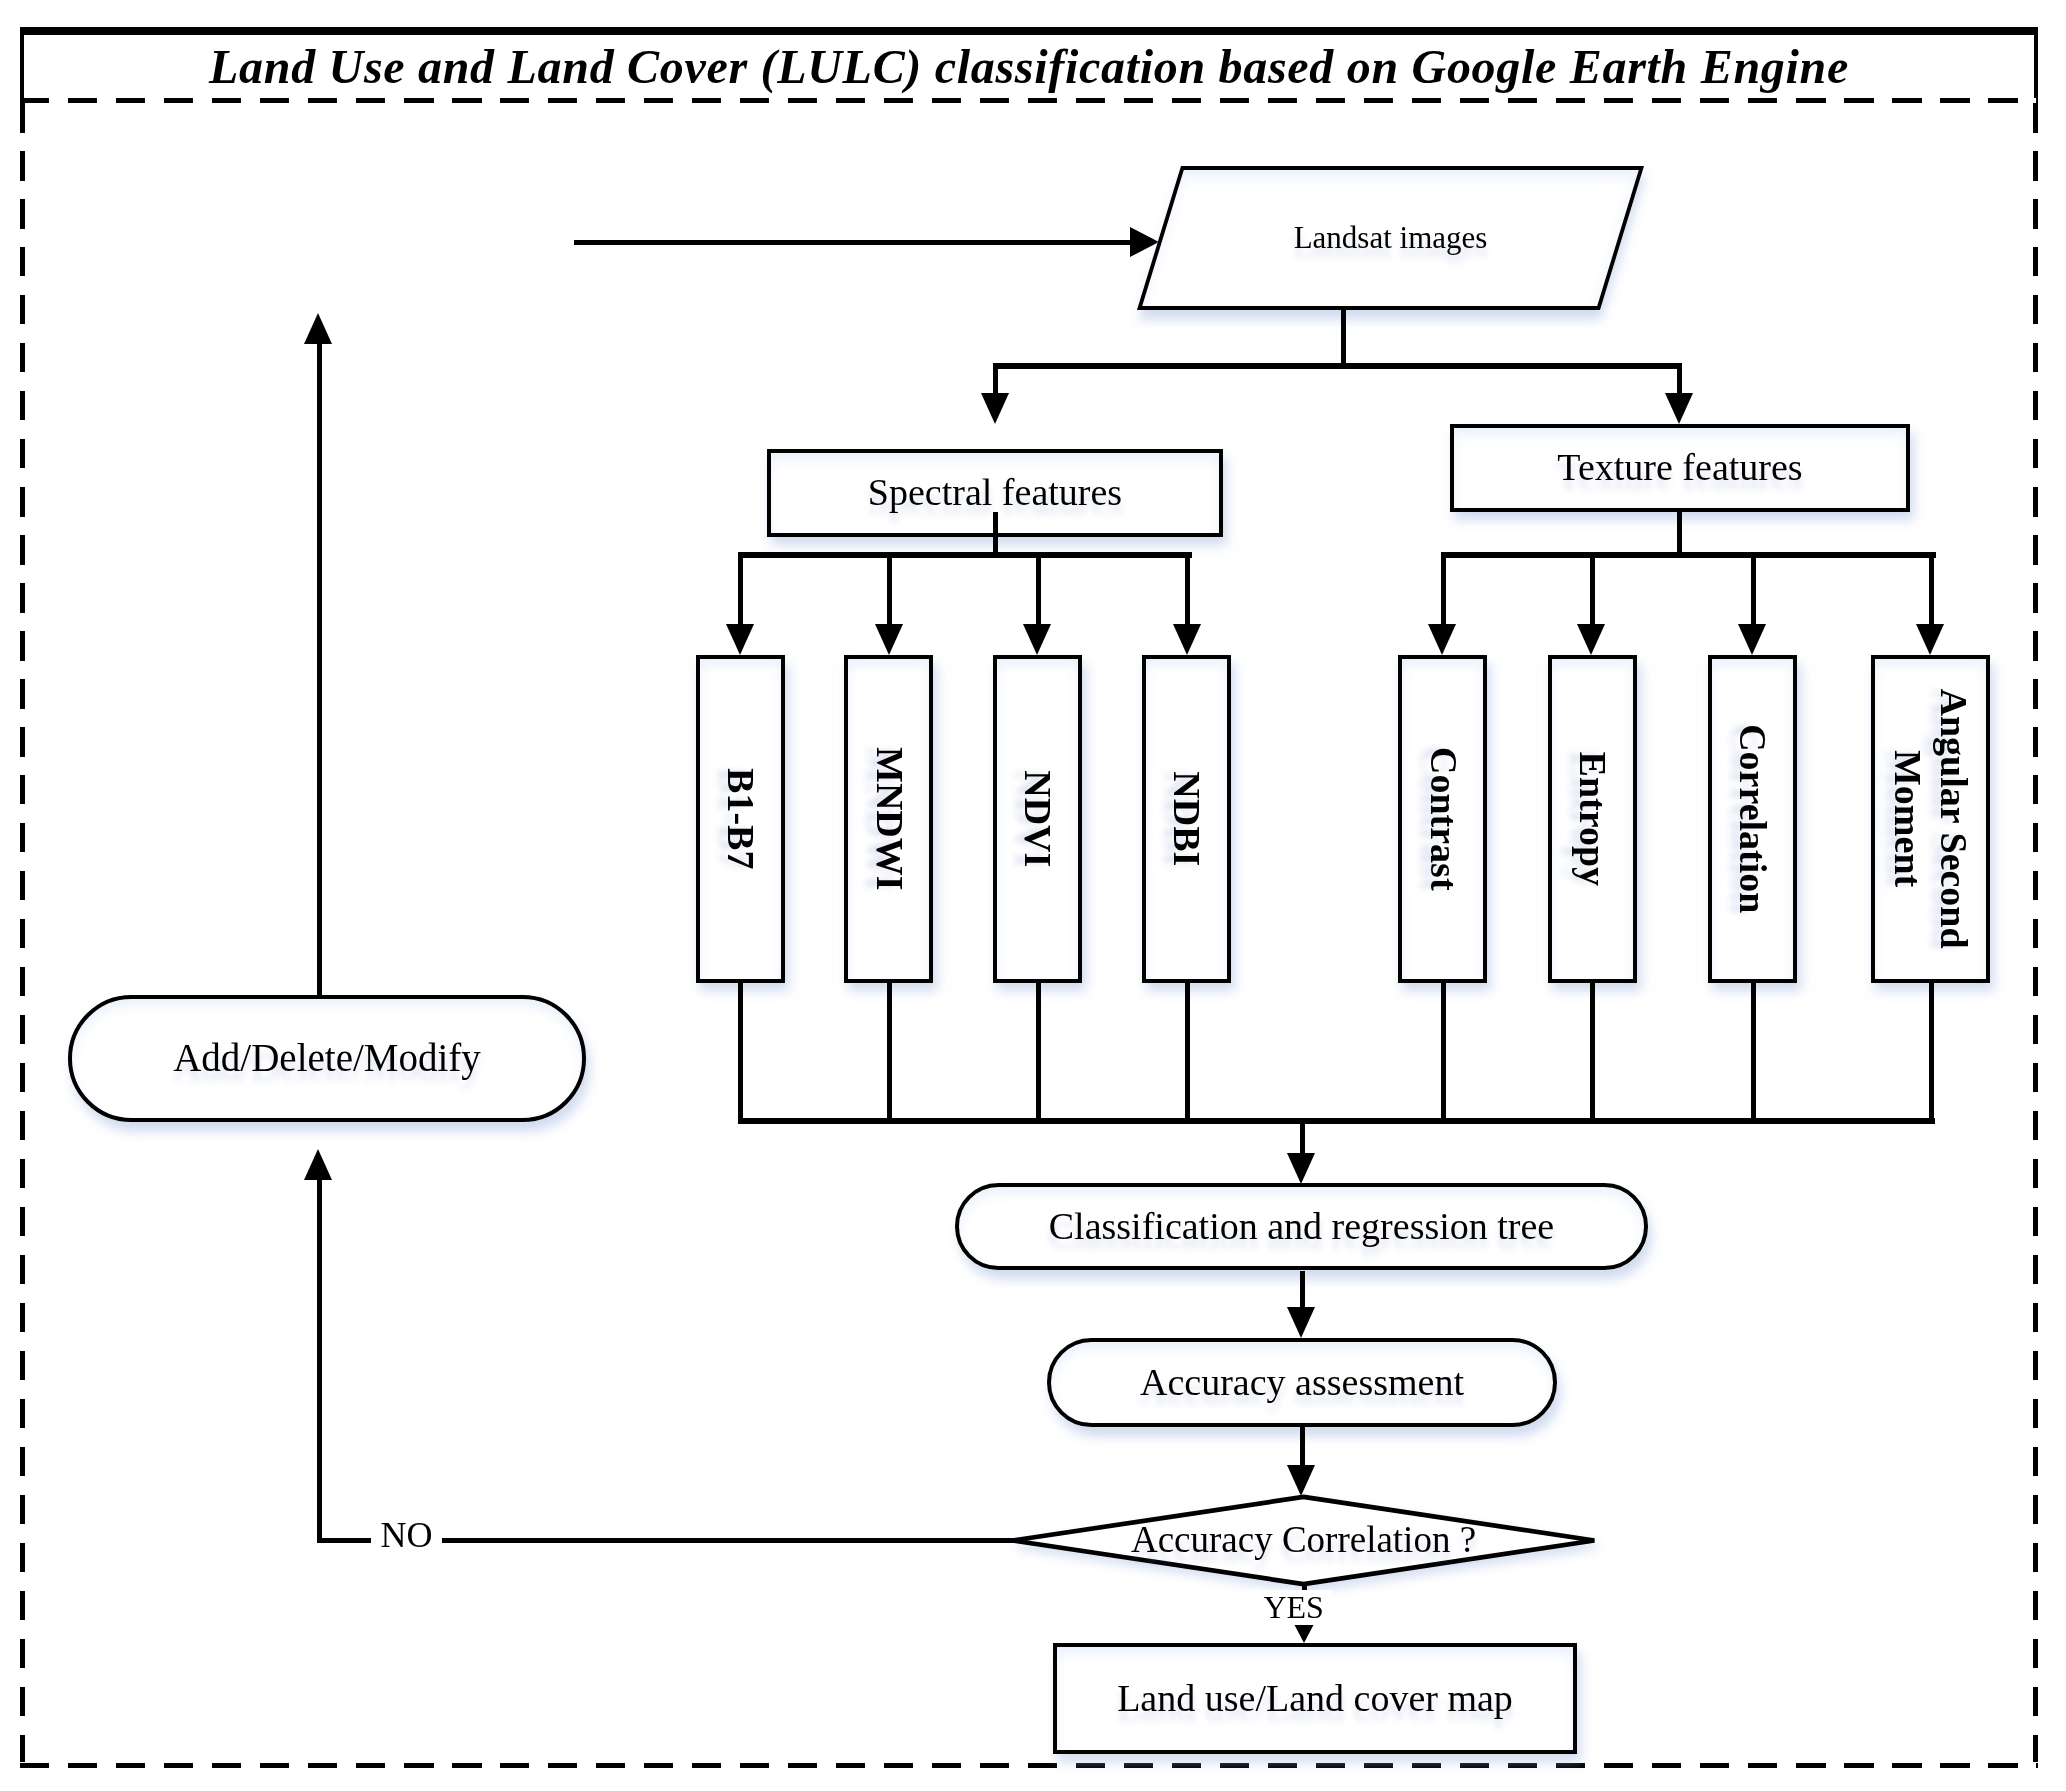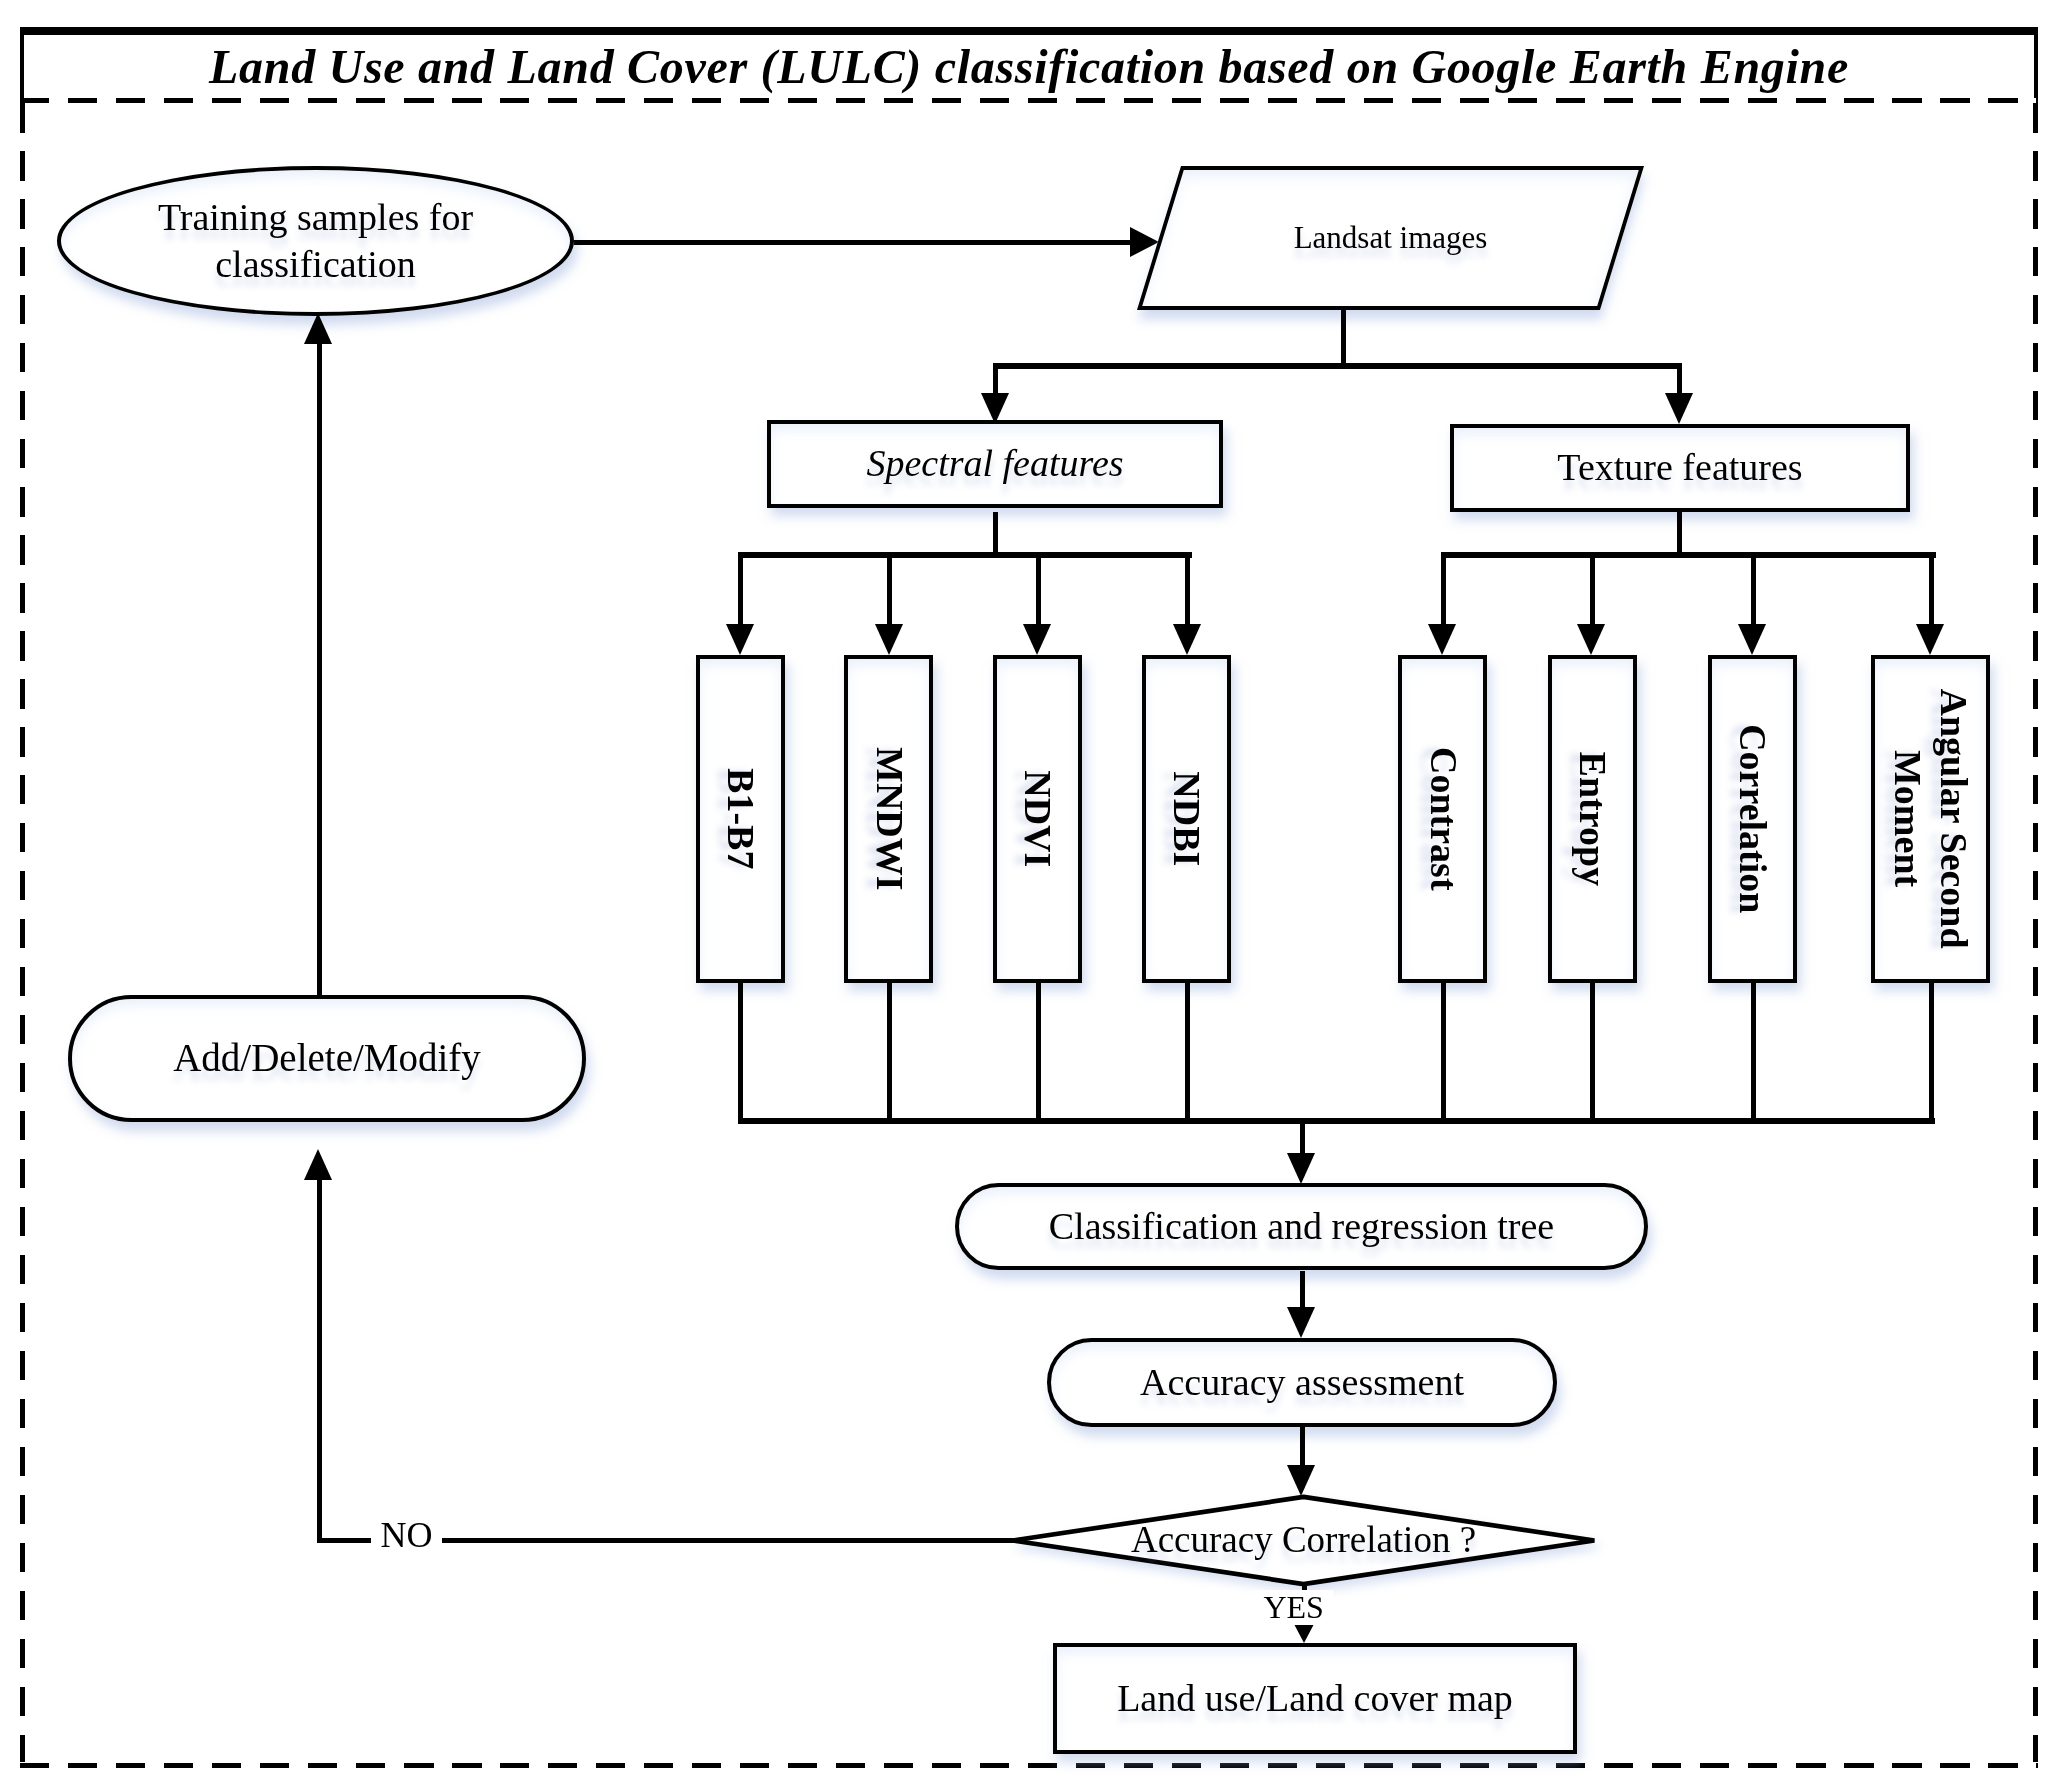--- a/index.html
+++ b/index.html
@@ -57,40 +57,37 @@
 <div id="canvas">
 
   <div class="title-bar">
     <div class="title-text">Land Use and Land Cover (LULC) classification based on Google Earth Engine</div>
   </div>
   <div class="dash-h" style="left:20px;top:98px;width:2018px;"></div>
   <div class="dash-v" style="left:20px;top:103px;height:1659px;"></div>
   <div class="dash-v" style="left:2033px;top:103px;height:1659px;"></div>
   <div class="dash-h" style="left:20px;top:1763px;width:2018px;"></div>
 
-  <div class="node ellipse" style="left:57px;top:166px;width:517px;height:150px;">
-    <div class="node-text" style="width:389px;">Training samples for classification</div>
-  </div>
 
   <div class="hline" style="left:574px;top:240px;width:561px;"></div>
   <div class="arrow-right" style="left:1130px;top:227px;"></div>
 
   <div class="node para" style="left:1159px;top:166px;width:463px;height:144px;"></div>
   <div class="overlay" style="left:1159px;top:166px;width:463px;height:144px;">
     <div class="node-text" style="font-size:31px;">Landsat images</div>
   </div>
 
   <div class="vline" style="left:1341px;top:309px;height:58px;"></div>
   <div class="hline thick" style="left:993px;top:363px;width:689px;"></div>
   <div class="vline" style="left:993px;top:363px;height:32px;"></div>
   <div class="arrow-down" style="left:981px;top:393px;"></div>
   <div class="vline" style="left:1677px;top:363px;height:32px;"></div>
   <div class="arrow-down" style="left:1665px;top:393px;"></div>
 
-  <div class="node" style="left:767px;top:420px;width:456px;height:88px;font-style:italic;">
+  <div class="node" style="left:767px;top:449px;width:456px;height:88px;">
     <div class="node-text">Spectral features</div>
   </div>
   <div class="node" style="left:1450px;top:424px;width:460px;height:88px;">
     <div class="node-text">Texture features</div>
   </div>
 
   <div class="vline" style="left:993px;top:512px;height:46px;"></div>
   <div class="hline thick" style="left:738px;top:552px;width:454px;"></div>
   <div class="vline" style="left:738px;top:555px;height:72px;"></div>
   <div class="arrow-down" style="left:726px;top:624px;"></div>

